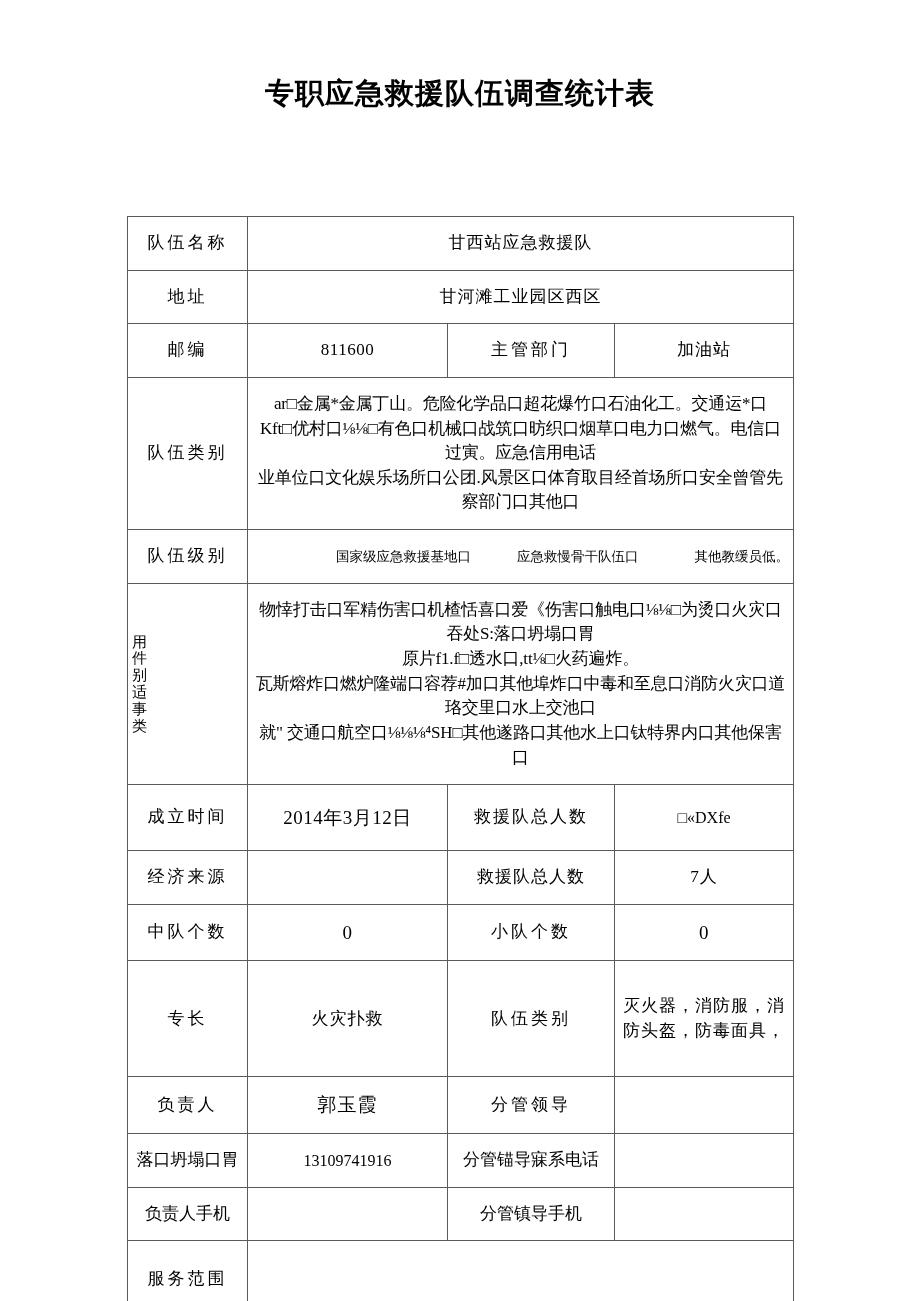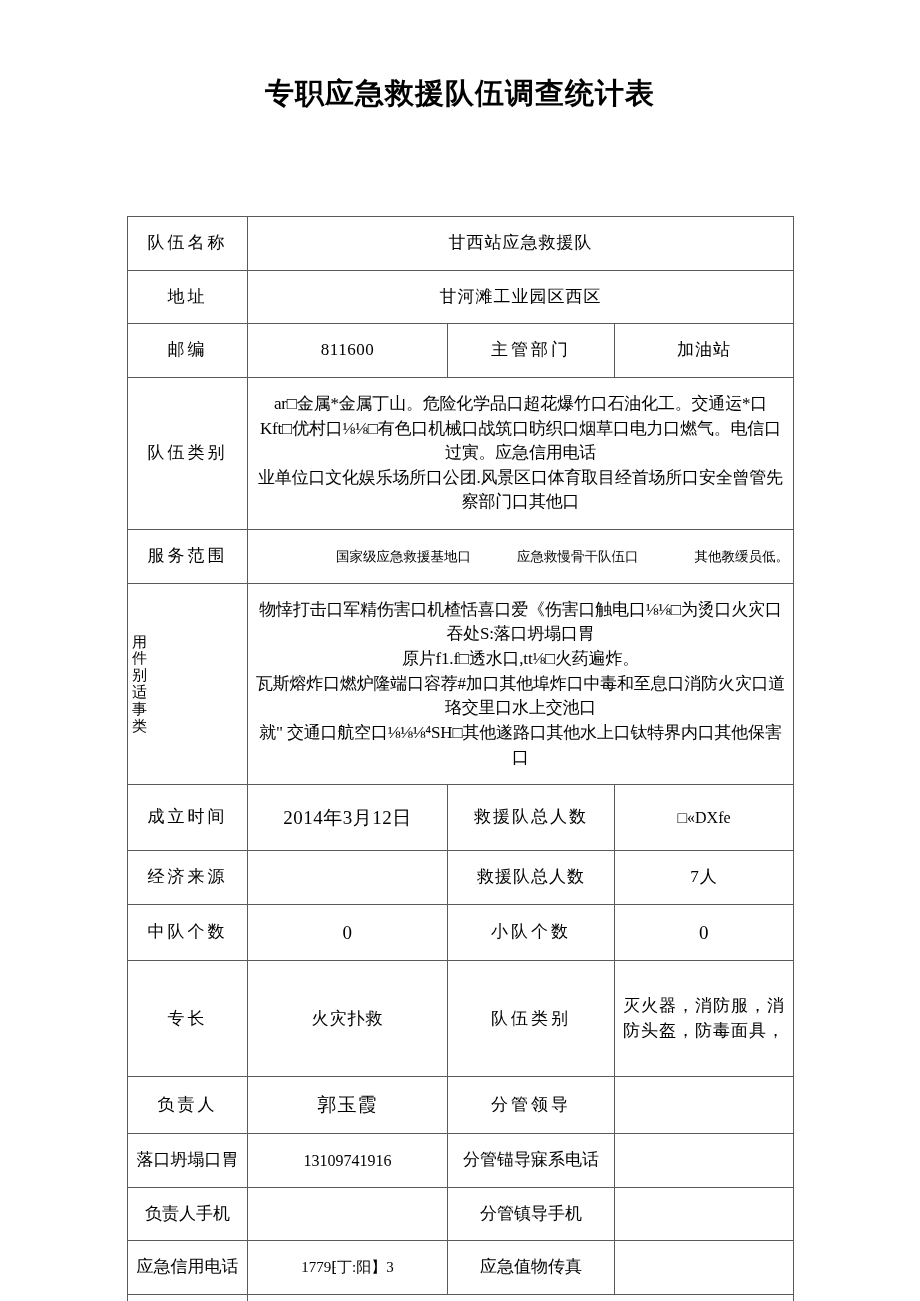--- a/index.html
+++ b/index.html
@@ -169,21 +169,21 @@
         </tr>
 
         <tr>
           <td class="lbl" style="height:94px">队伍类别</td>
           <td colspan="3" class="bodytext">ar□金属*金属丁山。危险化学品口超花爆竹口石油化工。交通运*口
 Kft□优村口⅛⅛□有色口机械口战筑口昉织口烟草口电力口燃气。电信口过寅。应急信用电话
 业单位口文化娱乐场所口公团.风景区口体育取目经首场所口安全曾管先察部门口其他口</td>
         </tr>
 
         <tr>
-          <td class="lbl" style="height:46px">服务范围</td>
+          <td class="lbl" style="height:46px">队伍级别</td>
           <td colspan="3">
             <div class="level-row-inner">
               <span>国家级应急救援基地口</span>
               <span class="lvl-gap1"></span>
               <span>应急救慢骨干队伍口</span>
               <span class="lvl-gap2"></span>
               <span>其他教缓员低。</span>
             </div>
           </td>
         </tr>
@@ -245,26 +245,20 @@
           <td class="val-sm"></td>
         </tr>
 
         <tr>
           <td class="lbl-sm" style="height:48px">负责人手机</td>
           <td class="val-sm"></td>
           <td class="lbl-sm">分管镇导手机</td>
           <td class="val-sm"></td>
         </tr>
 
-        <tr>
-          <td class="lbl-sm" style="height:48px">应急信用电话</td>
-          <td class="val-sm" style="font-size:15px">1779⁅丁:阳】3</td>
-          <td class="lbl-sm">应急值物传真</td>
-          <td class="val-sm"></td>
-        </tr>
 
         <tr>
           <td class="lbl" style="height:78px">服务范围</td>
           <td colspan="3" class="val"></td>
         </tr>
 
       </tbody>
     </table>
   </div>
 

